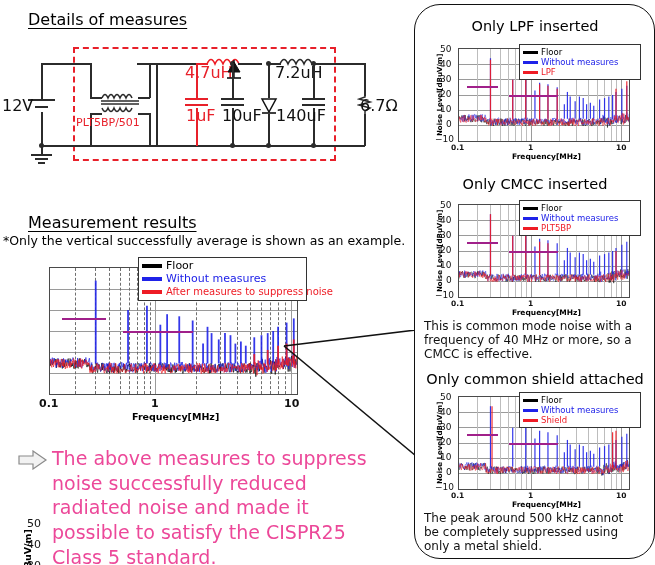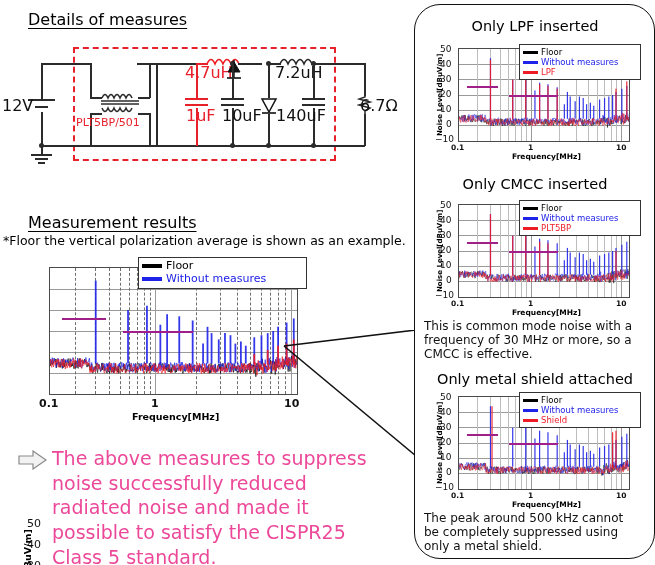--- a/index.html
+++ b/index.html
@@ -196,21 +196,21 @@
   <div class="wire v" style="left:364px;top:63px;height:33px;"></div>
   <svg class="abs" style="left:357px;top:94px;" width="16" height="22" viewBox="0 0 16 22">
     <path d="M8 0 L8 3 L2 5 L13 8 L2 11 L13 14 L8 17 L8 22" fill="none" stroke="#2b2b2b" stroke-width="1.5"></path>
   </svg>
   <div class="wire v" style="left:364px;top:114px;height:32px;"></div>
   <div class="lbl" style="left:360px;top:96px;">6.7Ω</div>
 
 </div>
 
 <div class="abs sec-title" style="left:28px;top:213px;">Measurement results</div>
-<div class="abs note" style="left:3px;top:233px;">*Floor the vertical polarization average is shown as an example.</div>
+<div class="abs note" style="left:3px;top:233px;">*Only the vertical successfully average is shown as an example.</div>
 
 <div class="chart-frame" style="left:12px;top:255px;width:290px;height:160px;">
 
   <div class="tick big" style="left:15px;top:262px;">50</div>
   <div class="tick big" style="left:15px;top:283px;">40</div>
   <div class="tick big" style="left:15px;top:304px;">30</div>
 
   <div class="axis-y" style="left:10px;top:386px;">Noise Level[dBuV/m]</div>
 
   <div class="plot" style="left:37px;top:12px;width:247px;height:126px;">
@@ -279,20 +279,24 @@
   </div>
 
   <div class="legend" style="left:126px;top:2px;width:160px;">
     <div class="row">
         <span class="sw" style="background:#000000"></span>
         <span class="txt">Floor</span>
       </div>
     <div class="row">
         <span class="sw" style="background:#1f22e8"></span>
         <span class="txt" style="color:#1f22e8">Without measures</span>
+      </div>
+    <div class="row">
+        <span class="sw" style="background:#ee1c25"></span>
+        <span class="txt" style="color:#ee1c25;font-size:10px;">After measures to suppress noise</span>
       </div>
   </div>
 
   <div class="tick big" style="left:27px;top:142px;font-weight:bold;">0.1</div>
   <div class="tick big" style="left:139px;top:142px;font-weight:bold;">1</div>
   <div class="tick big" style="left:272px;top:142px;font-weight:bold;">10</div>
   <div class="axis-x" style="left:120px;top:156px;">Frequency[MHz]</div>
 </div>
 
 <svg class="abs" style="left:280px;top:330px;" width="140" height="130" viewBox="0 0 140 130">
@@ -485,23 +489,23 @@
     <div class="row">
         <span class="sw" style="background:#ee1c25"></span>
         <span class="txt" style="color:#ee1c25">PLT5BP</span>
       </div>
   </div>
   <div class="tick" style="left:27px;top:103px;font-weight:bold;font-size:7.5px;">0.1</div>
   <div class="tick" style="left:104px;top:103px;font-weight:bold;font-size:7.5px;">1</div>
   <div class="tick" style="left:192px;top:103px;font-weight:bold;font-size:7.5px;">10</div>
   <div class="axis-x" style="left:88px;top:112px;font-size:7.5px;">Frequency[MHz]</div>
 </div>
-<div class="sub-cap" style="left:424px;top:320px;width:215px;">This is common mode noise with a frequency of 30 MHz or more, so a CMCC is effective.</div>
-
-<div class="sub-title" style="left:424px;top:371px;width:222px;text-align:center;">Only metal shield attached</div>
+<div class="sub-cap" style="left:424px;top:320px;width:215px;">This is common mode noise with a frequency of 40 MHz or more, so a CMCC is effective.</div>
+
+<div class="sub-title" style="left:424px;top:371px;width:222px;text-align:center;">Only common shield attached</div>
 <div class="chart-frame" style="left:424px;top:388px;width:218px;height:125px;">
   <div class="tick" style="left:16px;top:4px;">50</div>
   <div class="tick" style="left:16px;top:19px;">40</div>
   <div class="tick" style="left:16px;top:34px;">30</div>
   <div class="tick" style="left:16px;top:49px;">20</div>
   <div class="tick" style="left:16px;top:64px;">10</div>
   <div class="tick" style="left:22px;top:79px;">0</div>
   <div class="tick" style="left:11px;top:94px;">−10</div>
   <div class="axis-y" style="left:12px;top:96px;font-size:7px;">Noise Level[dBuV/m]</div>
 

